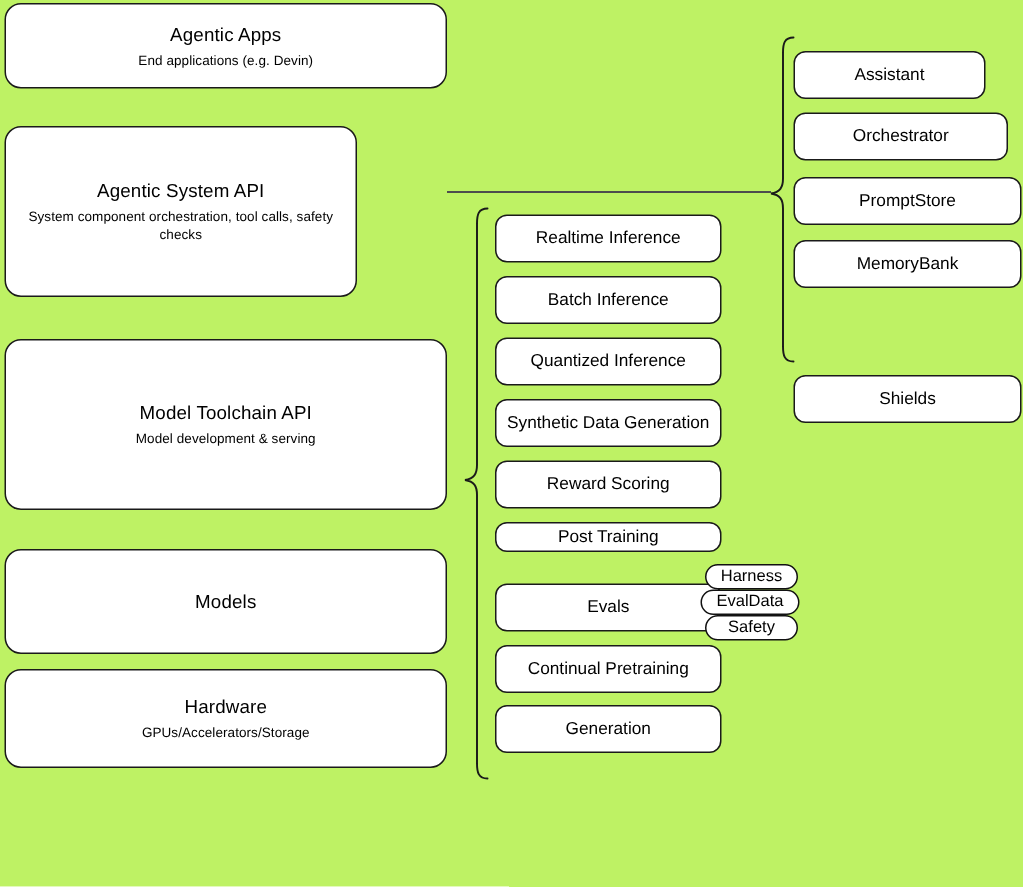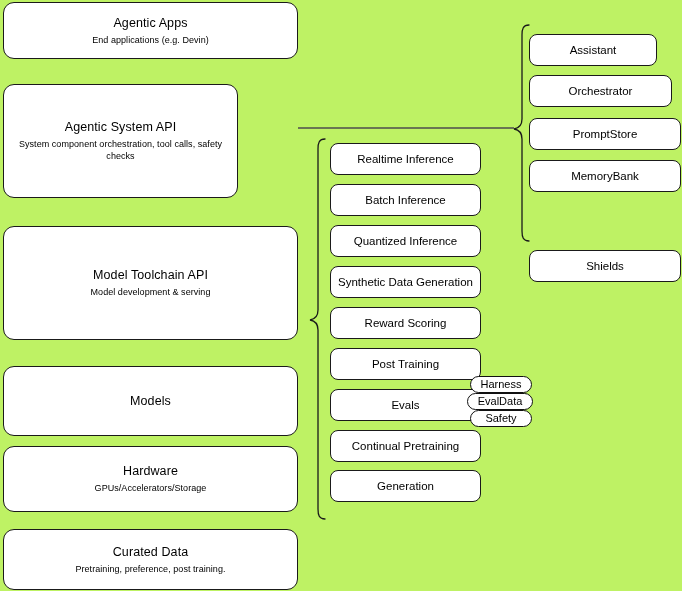--- a/index.html
+++ b/index.html
@@ -103,24 +103,20 @@
 
   <div class="box layer-box" style="left:3px; top:366px; width:295px; height:70px;">
     <div class="title">Models</div>
   </div>
 
   <div class="box layer-box" style="left:3px; top:446px; width:295px; height:66px;text-align:center;">
     <div class="title">Hardware</div>
     <div class="subtitle">GPUs/Accelerators/Storage</div>
   </div>
 
-  <div class="box layer-box" style="left:3px; top:529px; width:295px; height:61px;">
-    <div class="title">Curated Data</div>
-    <div class="subtitle">Pretraining, preference, post training.</div>
-  </div>
 
   <div class="connector" style="left:298px; top:122px; width:216px; height:12px;">
     <svg width="216" height="12" viewBox="0 0 216 12">
       <path d="M0 6 L216 6" stroke="#4d4d4d" stroke-width="1.3" fill="none"></path>
     </svg>
   </div>
 
   <div class="brace" style="left:306px; top:138px; width:20px; height:382px;">
     <svg width="20" height="382" viewBox="0 0 20 382">
       <path d="M19 1
@@ -141,21 +137,21 @@
   </div>
   <div class="pill" style="left:330px; top:225px; width:151px; height:32px;">
     <span>Quantized Inference</span>
   </div>
   <div class="pill" style="left:330px; top:266px; width:151px; height:32px;">
     <span>Synthetic Data Generation</span>
   </div>
   <div class="pill" style="left:330px; top:307px; width:151px; height:32px;">
     <span>Reward Scoring</span>
   </div>
-  <div class="pill" style="left:330px; top:348px; width:151px; height:32px;">
+  <div class="pill" style="left:330px; top:348px; width:151px; height:20px;">
     <span>Post Training</span>
   </div>
   <div class="pill" style="left:330px; top:389px; width:151px; height:32px;">
     <span>Evals</span>
   </div>
   <div class="pill" style="left:330px; top:430px; width:151px; height:32px;">
     <span>Continual Pretraining</span>
   </div>
   <div class="pill" style="left:330px; top:470px; width:151px; height:32px;">
     <span>Generation</span>

